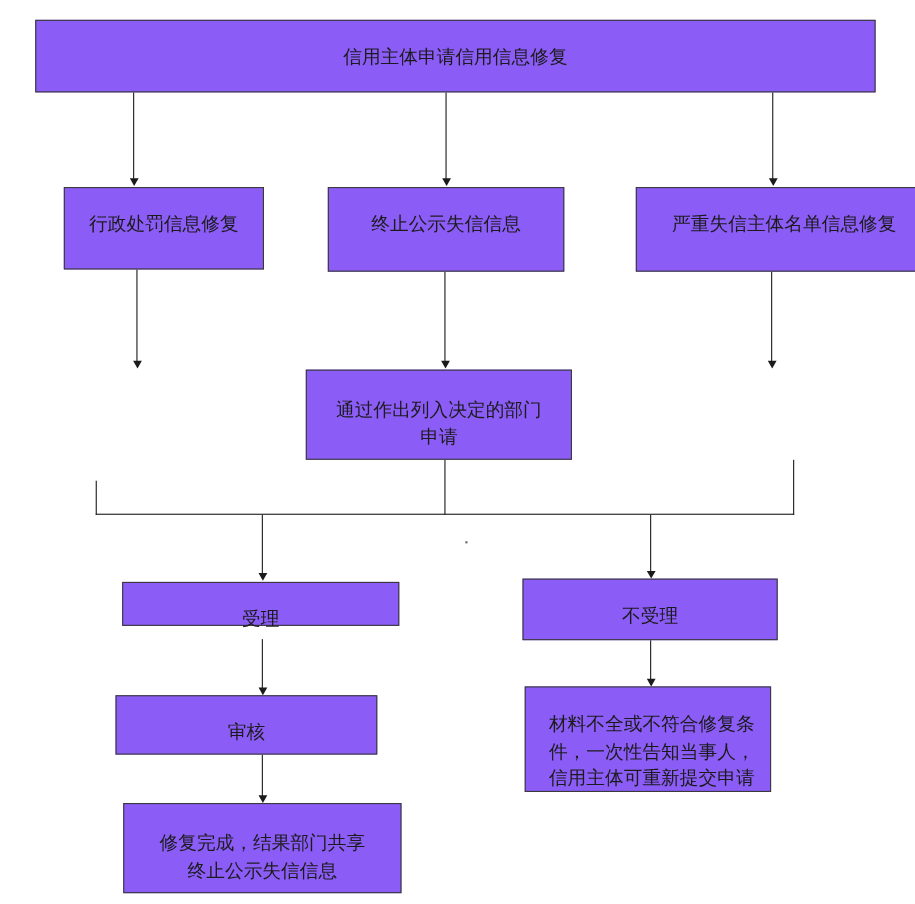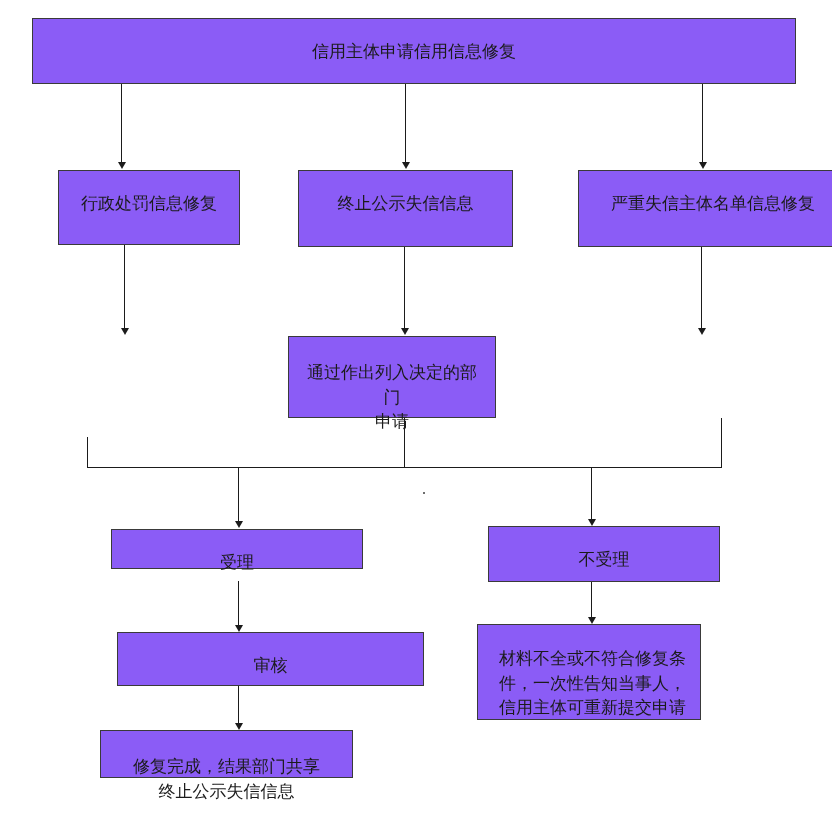--- a/index.html
+++ b/index.html
@@ -108,21 +108,21 @@
   <div class="vline" style="left:124px; top:245px; height:84px;"></div>
   <div class="arrowhead" style="left:121px; top:328px;"></div>
 
   <div class="vline" style="left:404px; top:247px; height:82px;"></div>
   <div class="arrowhead" style="left:401px; top:328px;"></div>
 
   <div class="vline" style="left:701px; top:247px; height:82px;"></div>
   <div class="arrowhead" style="left:698px; top:328px;"></div>
 
 
-  <div class="node pad-text" style="left:288px; top:336px; width:208px; height:82px;">
+  <div class="node pad-text" style="left:278px; top:336px; width:242px; height:82px;">
     <span class="label">通过作出列入决定的部门
 申请</span>
   </div>
 
 
   <div class="vline" style="left:87px; top:437px; height:31px;"></div>
 
   <div class="vline" style="left:404px; top:418px; height:50px;"></div>
 
   <div class="vline" style="left:721px; top:418px; height:50px;"></div>
@@ -134,38 +134,38 @@
 
   <div class="vline" style="left:591px; top:468px; height:52px;"></div>
   <div class="arrowhead" style="left:588px; top:519px;"></div>
 
   <div class="dot" style="left:423px; top:492px;"></div>
 
   <div class="node top-text" style="left:111px; top:529px; width:252px; height:40px;">
     <span class="label">受理</span>
   </div>
 
-  <div class="node top-text" style="left:475px; top:526px; width:232px; height:56px;margin-left:13px;">
+  <div class="node top-text" style="left:475px; top:526px; width:232px; height:56px;">
     <span class="label">不受理</span>
   </div>
 
   <div class="vline" style="left:238px; top:581px; height:45px;"></div>
   <div class="arrowhead" style="left:235px; top:625px;"></div>
 
   <div class="vline" style="left:591px; top:582px; height:36px;"></div>
   <div class="arrowhead" style="left:588px; top:617px;"></div>
 
-  <div class="node top-text" style="left:105px; top:632px; width:307px; height:54px;margin-left:12px;">
+  <div class="node top-text" style="left:105px; top:632px; width:238px; height:54px;">
     <span class="label">审核</span>
   </div>
 
   <div class="vline" style="left:238px; top:686px; height:38px;"></div>
   <div class="arrowhead" style="left:235px; top:723px;"></div>
 
-  <div class="node pad-text" style="left:100px; top:730px; width:253px; height:48px;">
+  <div class="node pad-text" style="left:112px; top:730px; width:253px; height:82px;">
     <span class="label">修复完成，结果部门共享
 终止公示失信信息</span>
   </div>
 
   <div class="node left-text" style="left:477px; top:624px; width:224px; height:96px;">
     <span class="label">材料不全或不符合修复条
 件，一次性告知当事人，
 信用主体可重新提交申请</span>
   </div>
 

